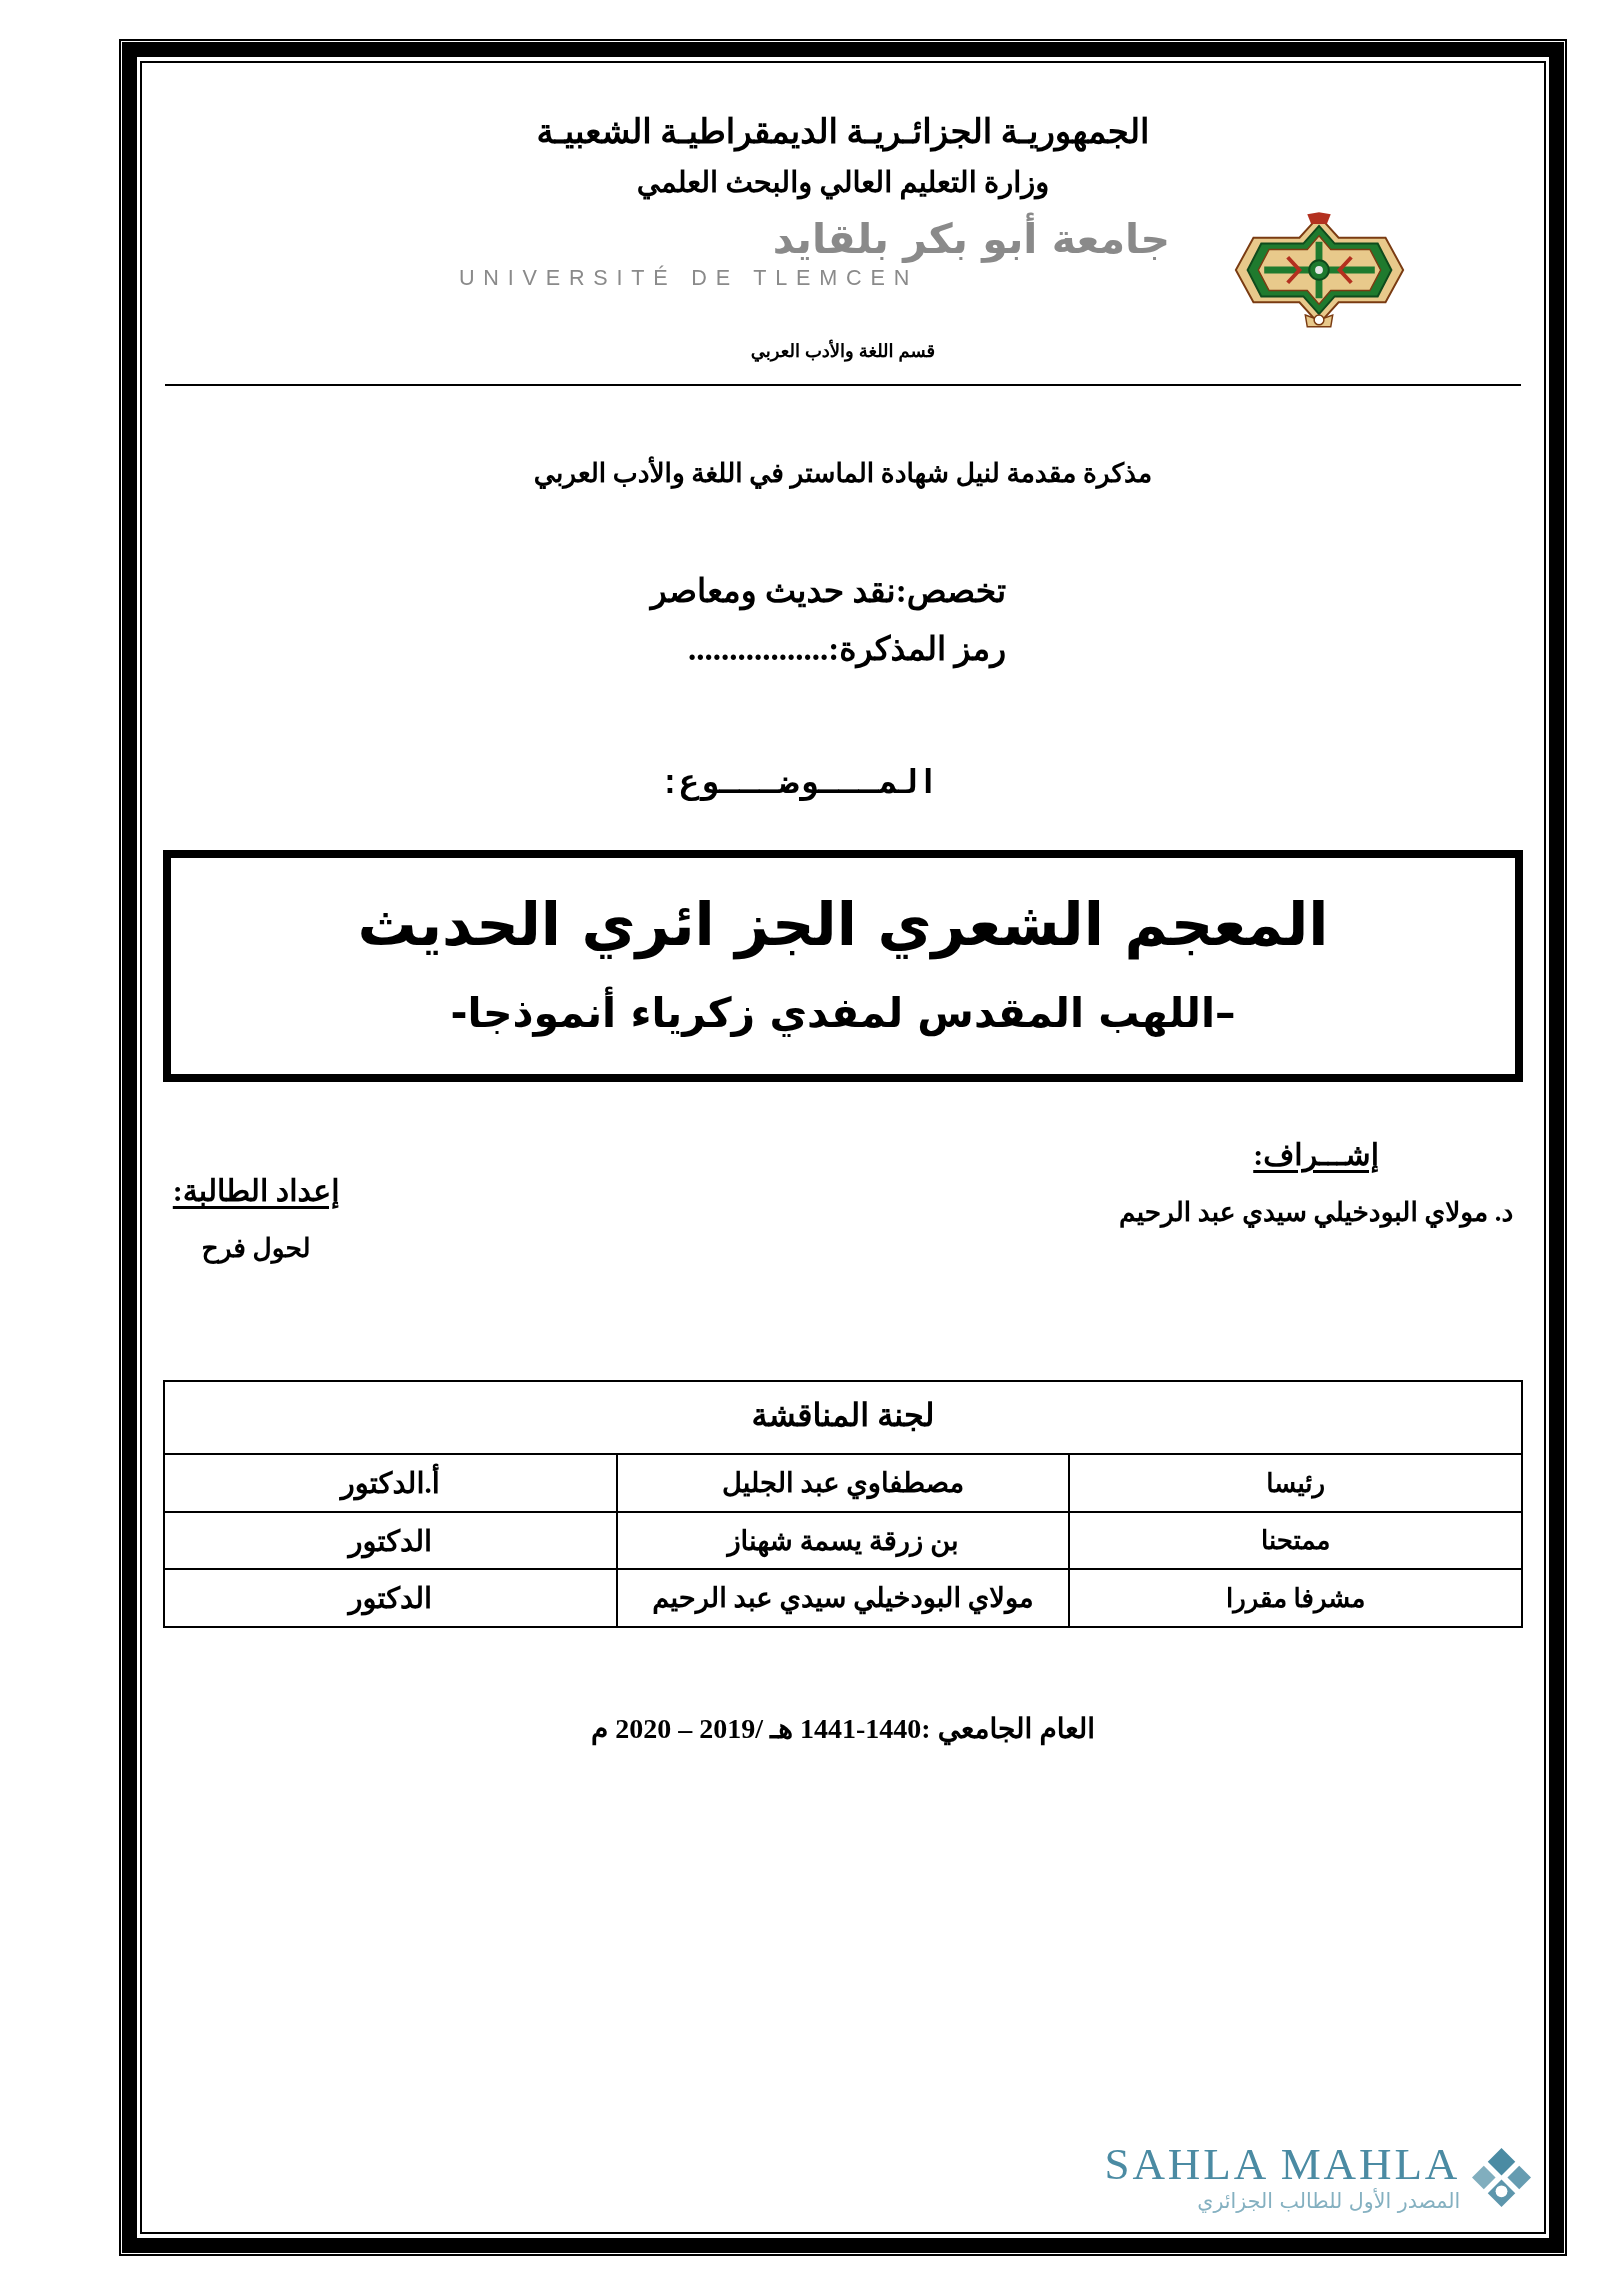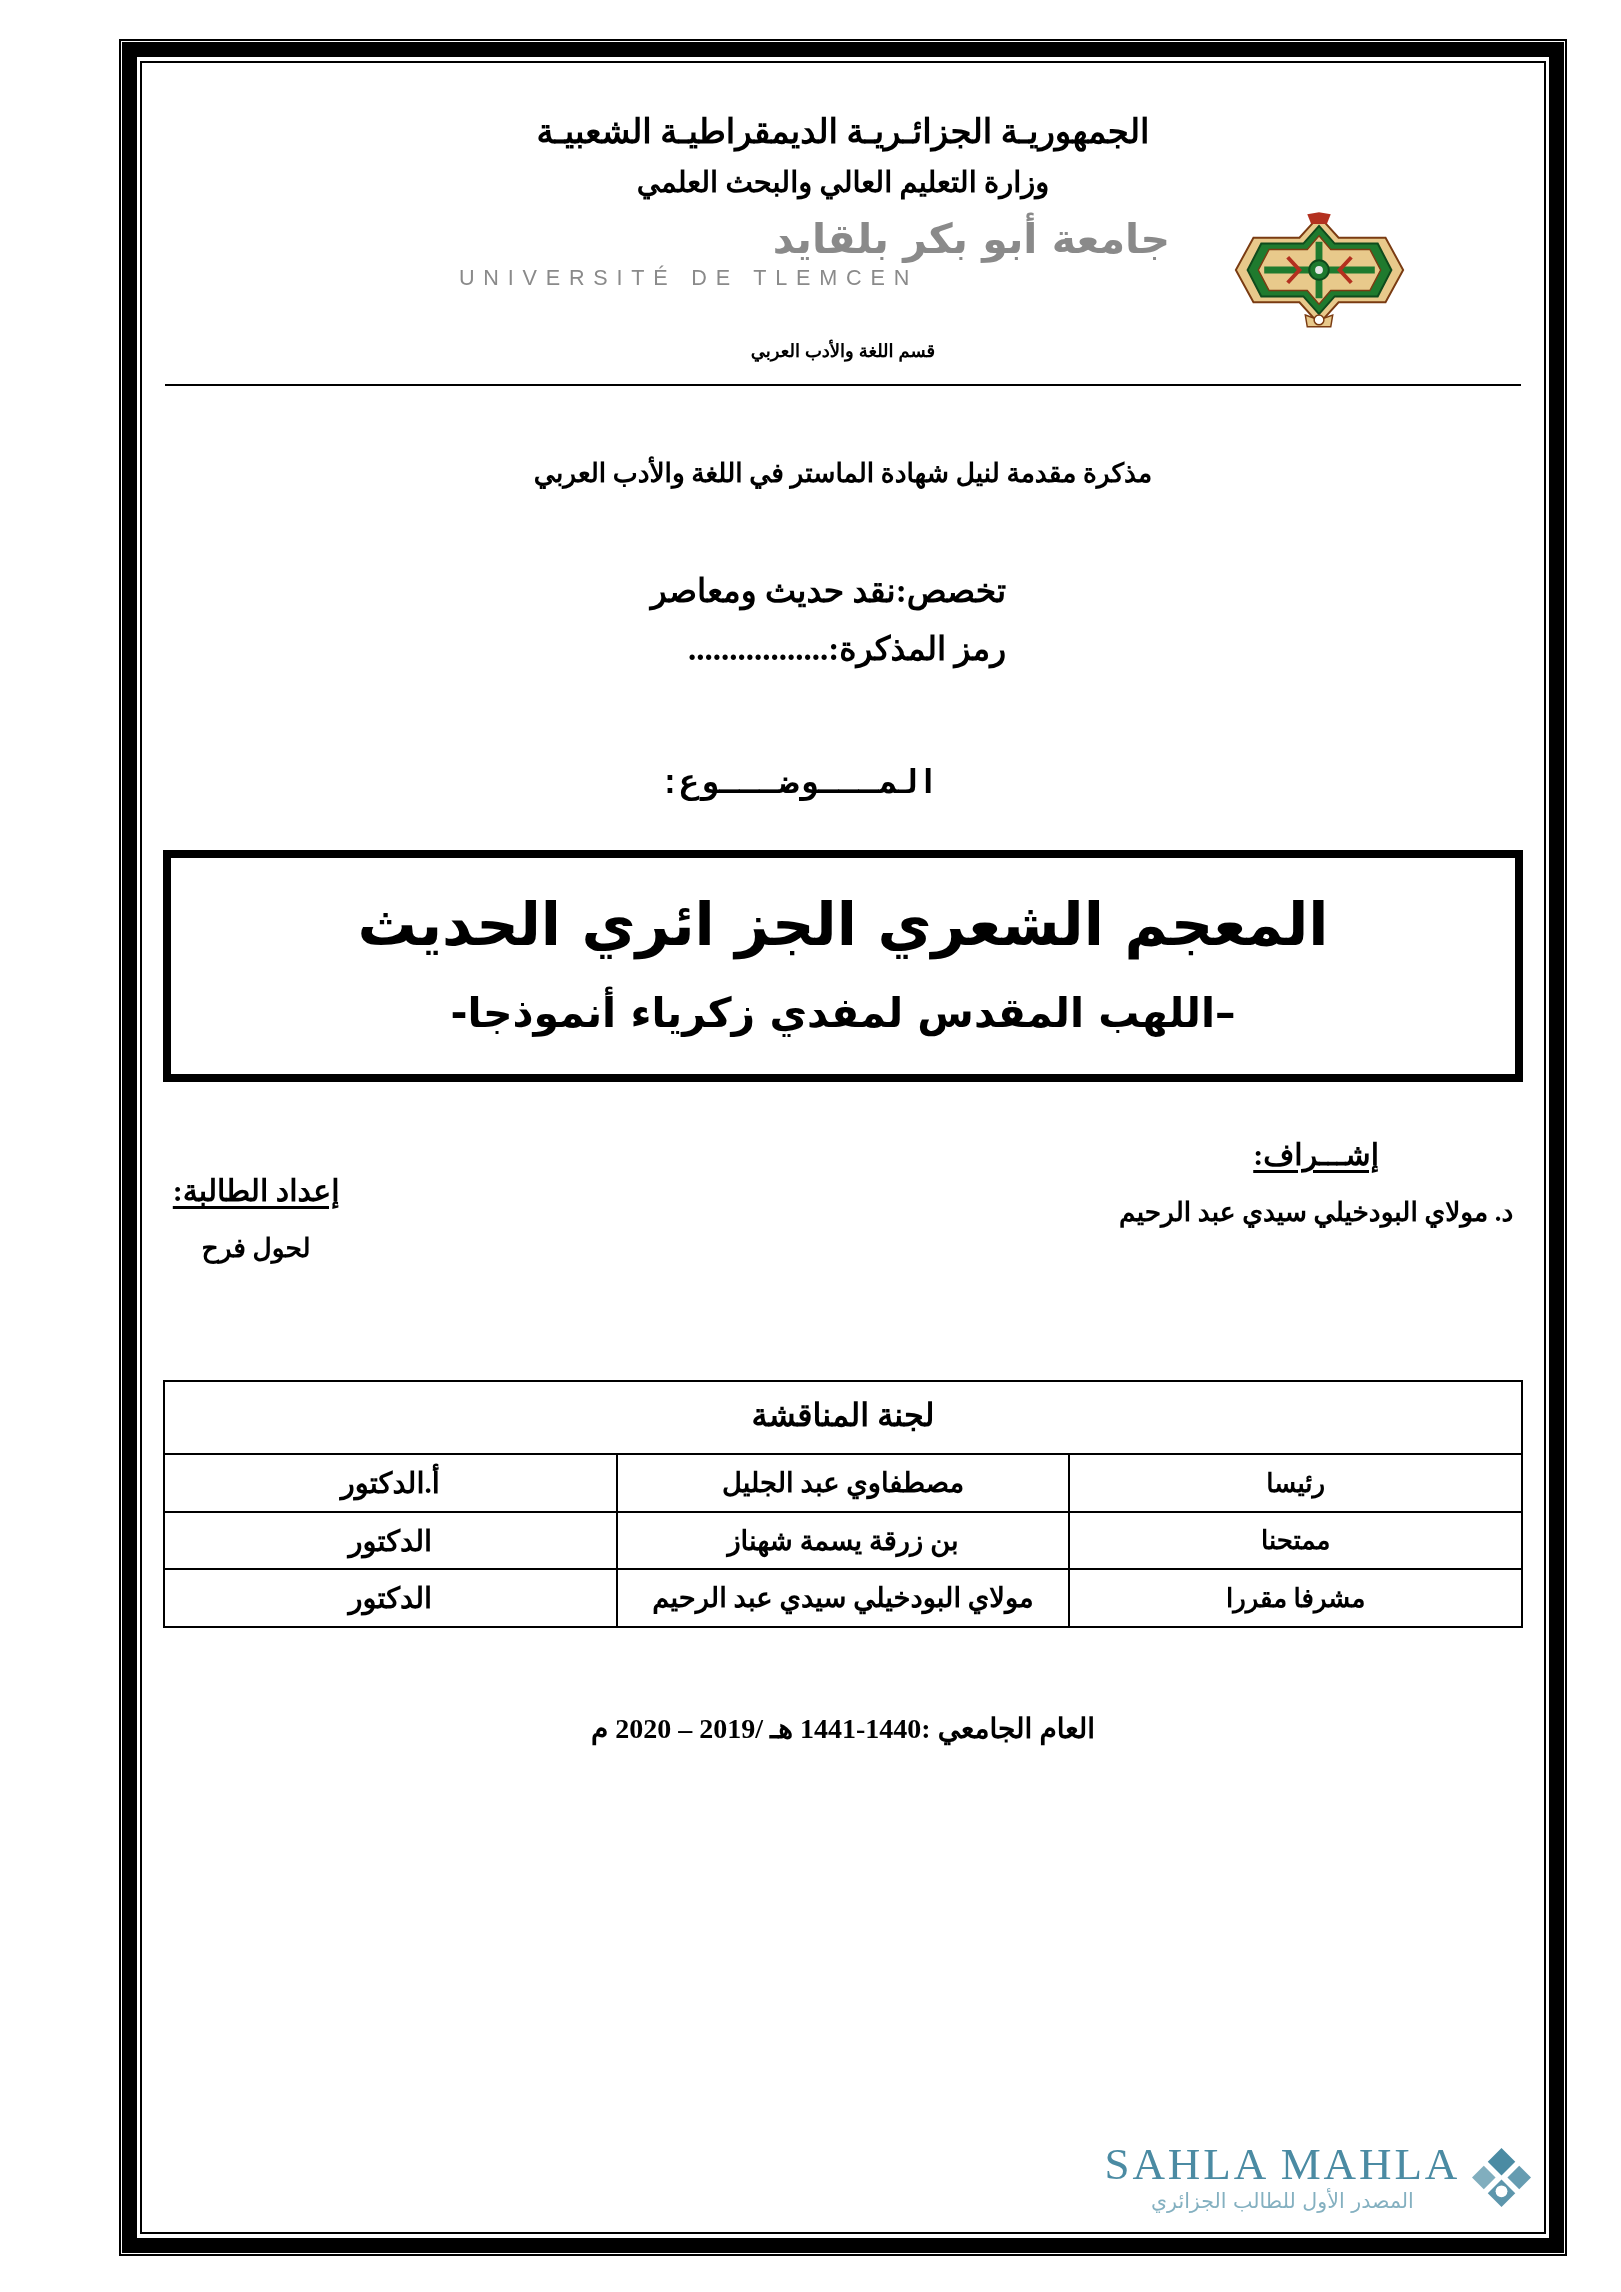--- a/index.html
+++ b/index.html
@@ -275,21 +275,20 @@
     color: #4b8ba3;
     line-height: 1;
   }
   .wm-tag {
     font-family: "DejaVu Sans", sans-serif;
     font-size: 20.6px;
     color: #6fa3b6;
     direction: rtl;
     margin-top: 2px;
     opacity: 0.85;
-    text-align: center;
   }
   .wm-mark { width: 63px; height: 63px; flex: 0 0 auto; }
 </style>
 </head>
 <body>
 
 <div class="page">
 
   <div class="border-outer"></div>
   <div class="border-band"></div>

